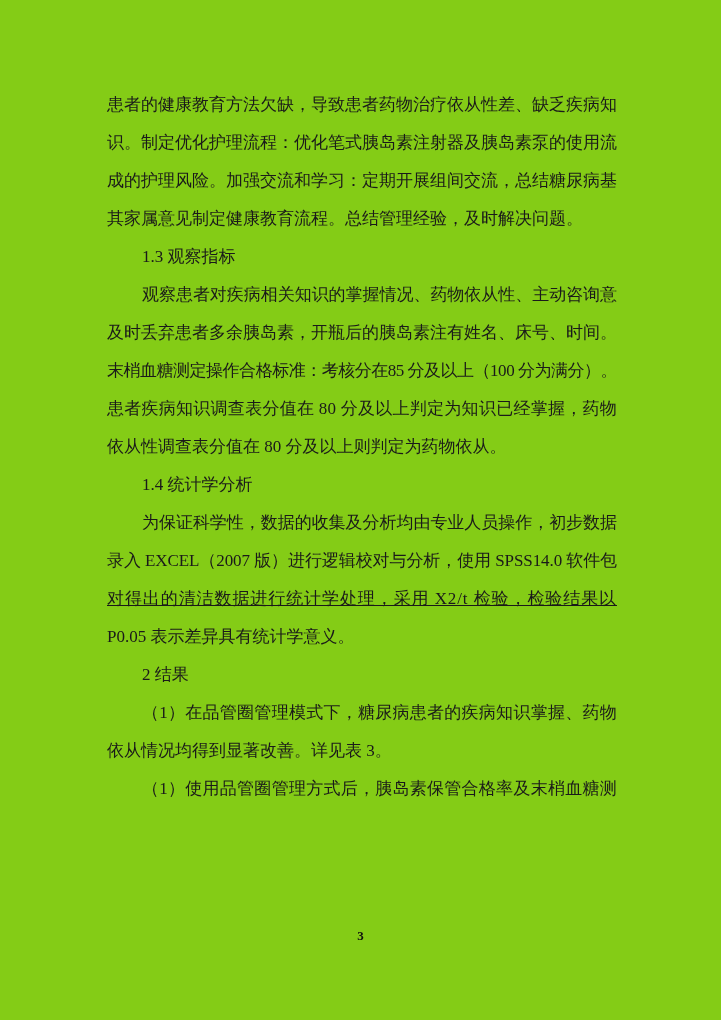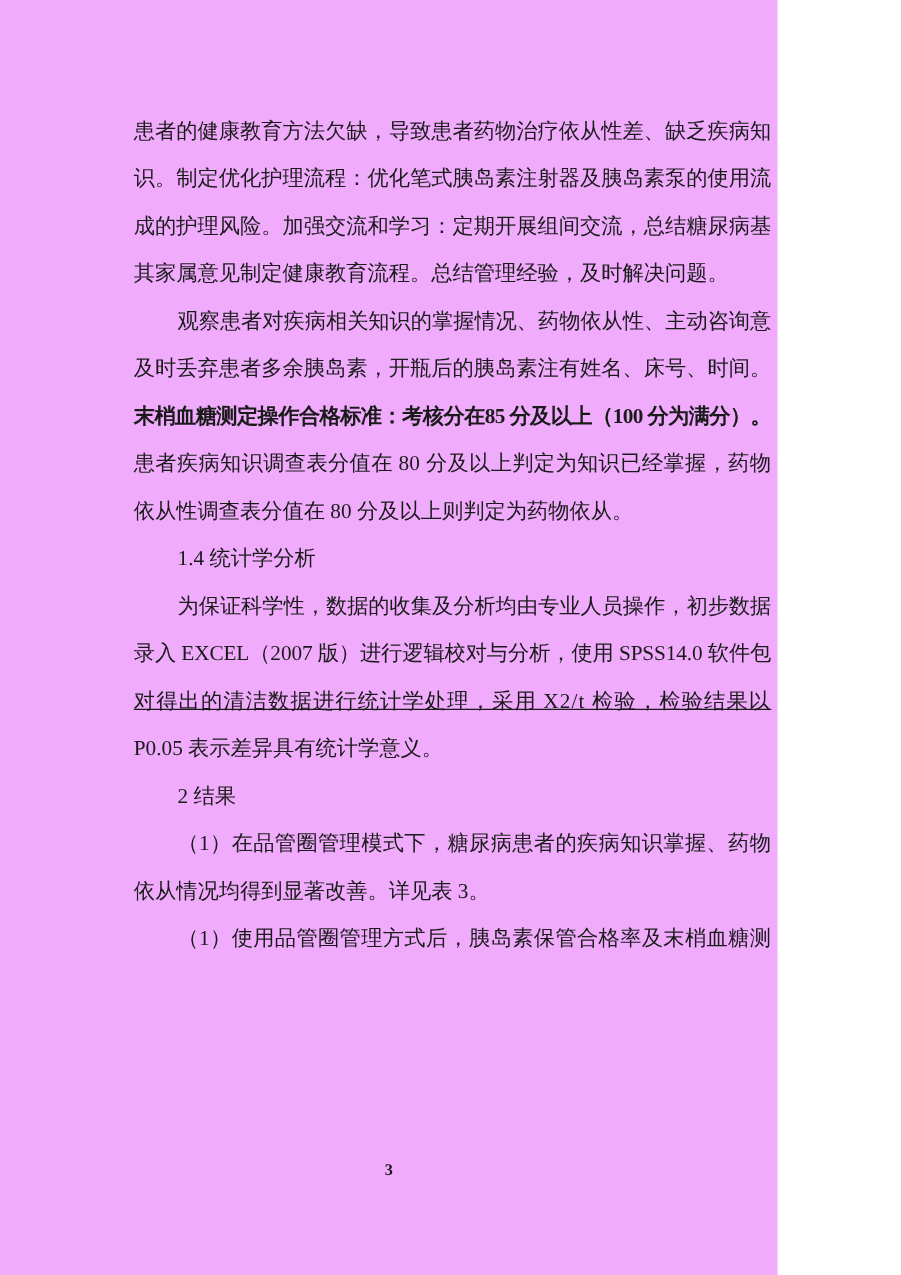--- a/index.html
+++ b/index.html
@@ -2,23 +2,23 @@
 <html><head>
 <meta charset="utf-8">
 <style>
   html, body {
     margin: 0;
     padding: 0;
     background: #ffffff;
   }
   .page {
     position: relative;
-    width: 622px;
+    width: 721px;
     height: 1020px;
-    background: #f0abfc;
+    background: #84cc16;
     overflow: hidden;
     font-family: "Liberation Serif", "DejaVu Serif", serif;
     color: #1a1a1a;
   }
   .text-block {
     position: absolute;
     left: 107px;
     top: 86px;
     width: 510px;
     font-size: 17px;
@@ -51,23 +51,24 @@
 </style>
 </head>
 <body>
 
 <div class="page">
   <div class="text-block">
       <div class="line fill"><span class="line-text" style="letter-spacing: 0px;">患者的健康教育方法欠缺，导致患者药物治疗依从性差、缺乏疾病知</span></div>
       <div class="line fill"><span class="line-text" style="letter-spacing: 0px;">识。制定优化护理流程：优化笔式胰岛素注射器及胰岛素泵的使用流</span></div>
       <div class="line fill"><span class="line-text" style="letter-spacing: 0px;">成的护理风险。加强交流和学习：定期开展组间交流，总结糖尿病基</span></div>
       <div class="line"><span class="line-text">其家属意见制定健康教育流程。总结管理经验，及时解决问题。</span></div>
+      <div class="line indent"><span class="line-text">1.3 观察指标</span></div>
       <div class="line indent fill"><span class="line-text" style="letter-spacing: -0.0357143px;">观察患者对疾病相关知识的掌握情况、药物依从性、主动咨询意</span></div>
       <div class="line fill"><span class="line-text" style="letter-spacing: 0px;">及时丢弃患者多余胰岛素，开瓶后的胰岛素注有姓名、床号、时间。</span></div>
-      <div class="line fill"><span class="line-text" style="letter-spacing: -0.485714px; font-weight: bold;">末梢血糖测定操作合格标准：考核分在85 分及以上（100 分为满分）。</span></div>
+      <div class="line fill"><span class="line-text" style="letter-spacing: -0.485714px;">末梢血糖测定操作合格标准：考核分在85 分及以上（100 分为满分）。</span></div>
       <div class="line fill"><span class="line-text" style="letter-spacing: 0.265625px;">患者疾病知识调查表分值在 80 分及以上判定为知识已经掌握，药物</span></div>
       <div class="line"><span class="line-text">依从性调查表分值在 80 分及以上则判定为药物依从。</span></div>
       <div class="line indent"><span class="line-text">1.4 统计学分析</span></div>
       <div class="line indent fill"><span class="line-text" style="letter-spacing: -0.0357143px;">为保证科学性，数据的收集及分析均由专业人员操作，初步数据</span></div>
       <div class="line fill"><span class="line-text" style="letter-spacing: -0.0815549px;">录入 EXCEL（2007 版）进行逻辑校对与分析，使用 SPSS14.0 软件包</span></div>
       <div class="line fill"><span class="line-text" style="letter-spacing: 0.914551px; text-decoration: underline;">对得出的清洁数据进行统计学处理，采用 X2/t 检验，检验结果以</span></div>
       <div class="line"><span class="line-text">P0.05 表示差异具有统计学意义。</span></div>
       <div class="line indent"><span class="line-text">2 结果</span></div>
       <div class="line indent fill"><span class="line-text" style="letter-spacing: 0.267857px;">（1）在品管圈管理模式下，糖尿病患者的疾病知识掌握、药物</span></div>
       <div class="line"><span class="line-text">依从情况均得到显著改善。详见表 3。</span></div>

